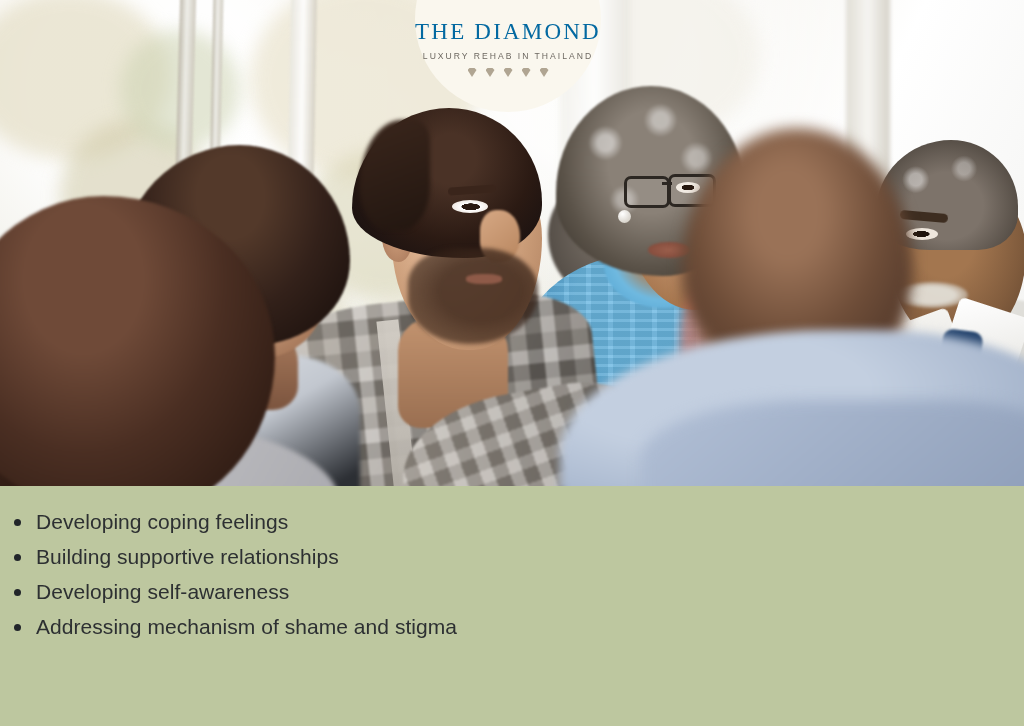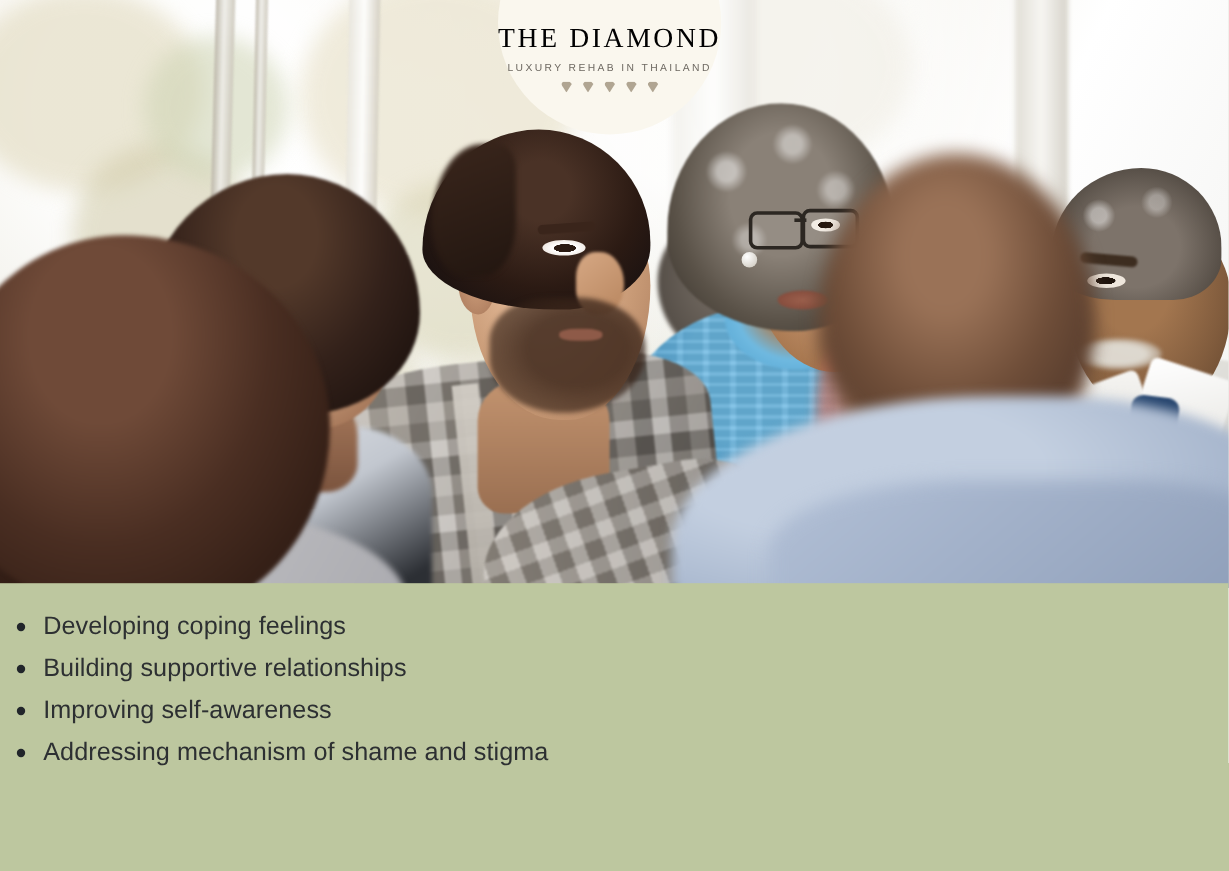--- a/index.html
+++ b/index.html
@@ -390,21 +390,21 @@
     z-index:21;
     display:flex; flex-direction:column;
     align-items:center; justify-content:flex-start;
     padding-top:20px;
     box-sizing:border-box;
   }
   .logo-title{
     font-family:"Liberation Serif", serif;
     font-size:23px;
     letter-spacing:2.2px;
-    color:#000000;
+    color:#0369a1;
     line-height:1;
     white-space:nowrap;
   }
   .logo-sub{
     margin-top:8px;
     font-family:Liberation Sans, sans-serif;
     font-size:8.6px;
     letter-spacing:2.0px;
     color:#6d6861;
     white-space:nowrap;
@@ -569,20 +569,20 @@
       <span class="gem"></span>
     </div>
   </div>
 
   <div class="band">
     <div class="band-inner">
       <div class="band-right">
         <ul class="bullets">
           <li>Developing coping feelings</li>
           <li>Building supportive relationships</li>
-          <li>Improving self-awareness</li>
+          <li>Developing self-awareness</li>
           <li>Addressing mechanism of shame and stigma</li>
         </ul>
       </div>
     </div>
   </div>
 
 </div>
 
 </body></html>

